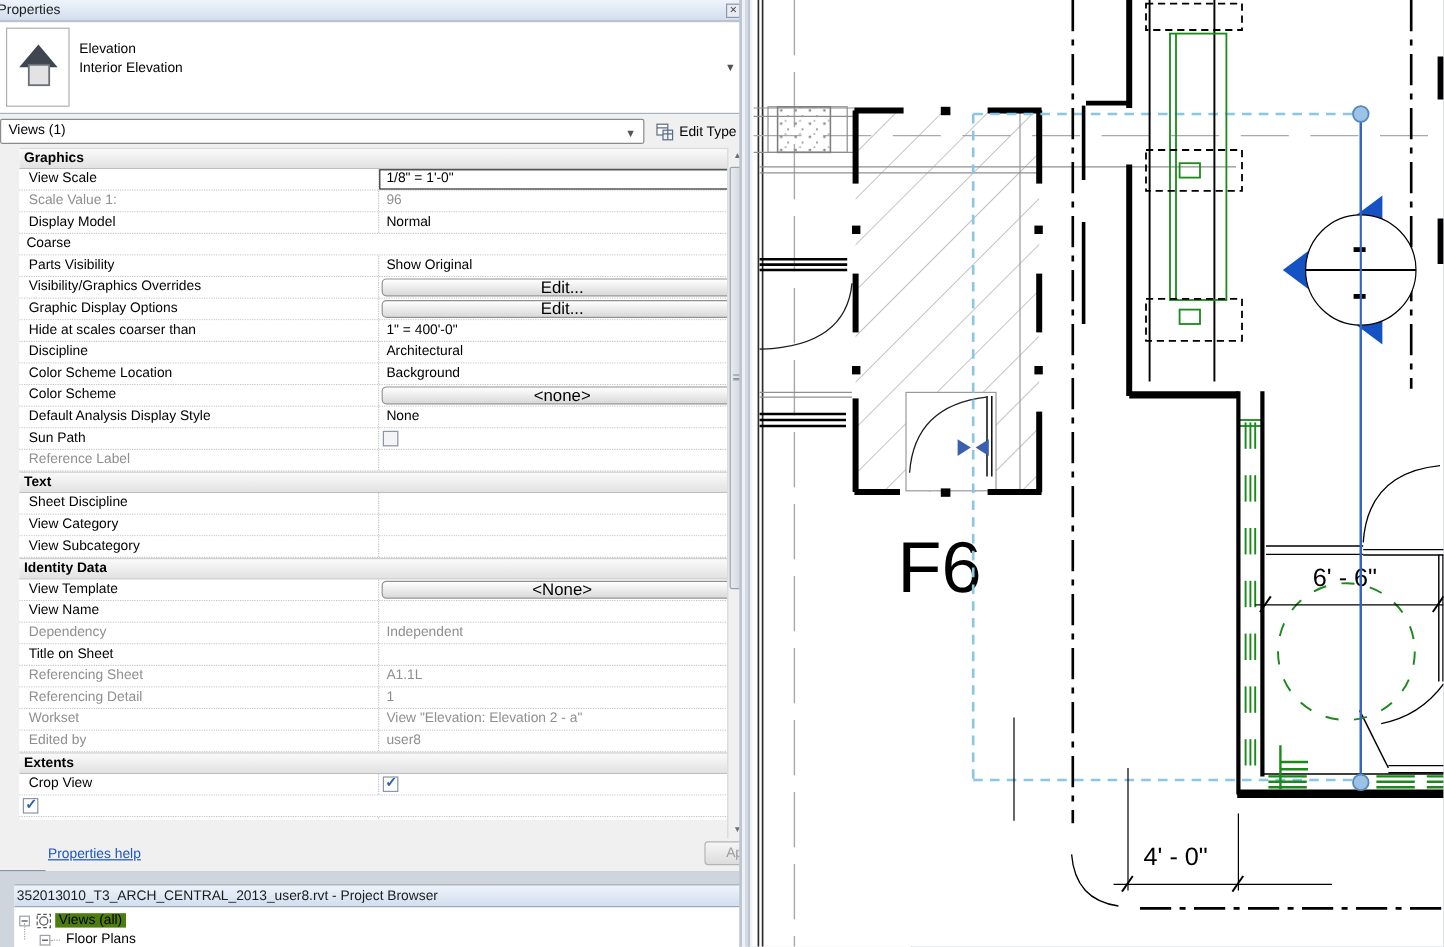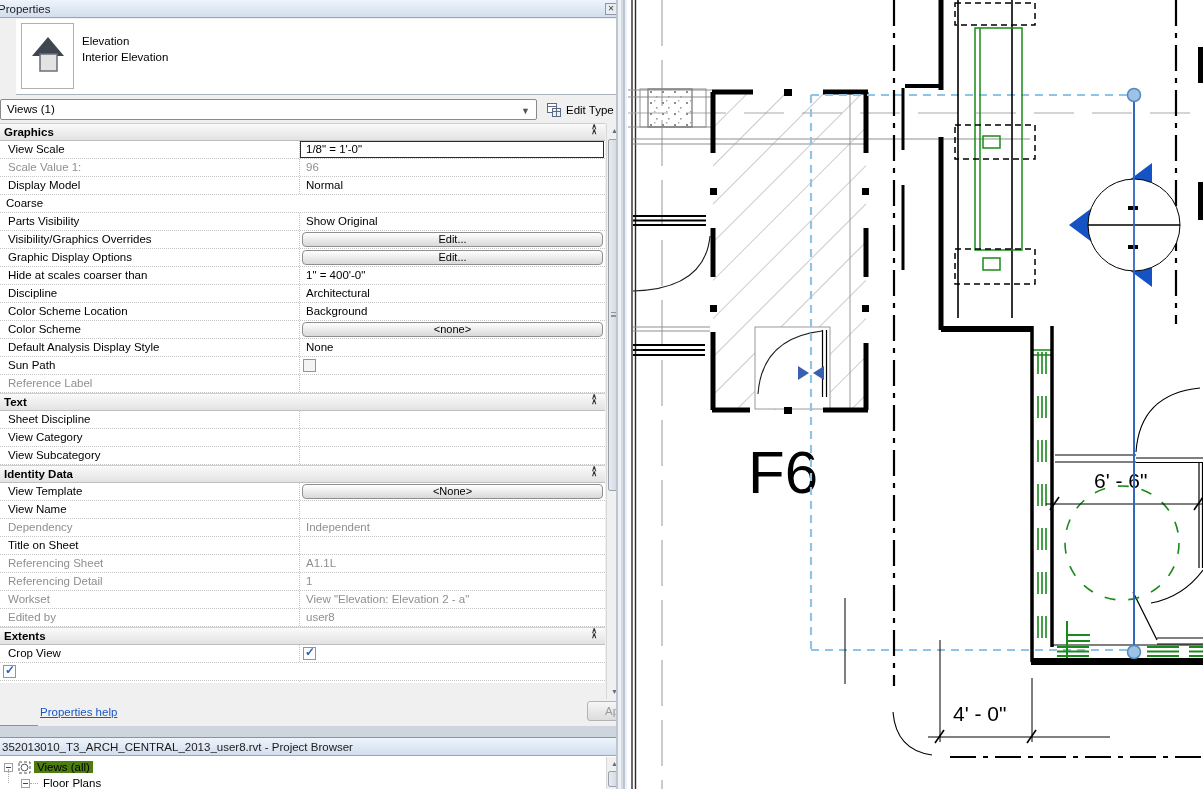--- a/index.html
+++ b/index.html
@@ -9,46 +9,46 @@
 
   
   #props-panel { left:0; top:0; width:622px; height:726px; background:#f0f0f0;
     border-right:1px solid #8a93a3; border-bottom:1px solid #8a93a3; }
   .titlebar { height:18px; background:linear-gradient(#eef4fb,#d2deee);
     border-bottom:1px solid #9aa7bb; display:flex; align-items:center; padding-left:2px; }
   .titlebar .tlabel { font-size:11.5px; color:#1c1c1c; margin-left:-4px; }
   .closebox { position:absolute; right:4px; top:3px; width:12px; height:12px;
     border:1px solid #8d97a8; background:#e9edf3; color:#444; font-size:8px; line-height:10px;
     text-align:center; }
-  #type-selector { left:16px; top:19px; width:621px; height:76px; background:#fff;
+  #type-selector { left:0; top:19px; width:621px; height:76px; background:#fff;
     border-bottom:1px solid #aab2bf; }
   #type-icon-box { left:5px; top:4px; width:53px; height:66px; background:#fff; border:1px solid #b0b0b0; }
   #type-labels { left:66px; top:14px; line-height:16px; }
   .combo-arrow { color:#555; font-size:9px; }
   #selector-row { left:0; top:96px; width:622px; height:26px; background:#f0f0f0; display:flex; align-items:center; }
   #views-combo { position:absolute; left:0px; top:3px; width:537px; height:21px; background:#fff;
     border:1px solid #8a8a8a; border-radius:2px; padding:3px 6px; }
   #views-combo .combo-arrow { position:absolute; right:6px; top:6px; }
   #edit-type-btn { position:absolute; left:543px; top:3px; height:21px; display:flex; align-items:center; gap:4px; padding:0 3px; }
 
   
-  #prop-grid { left:0; top:123px; width:605px; height:560px; background:#fff; overflow:hidden; }
+  #prop-grid { left:16px; top:123px; width:605px; height:560px; background:#fff; overflow:hidden; }
   .sec-header { height:18px; background:linear-gradient(#fafafa,#e2e2e2);
     border-top:1px solid #cfcfcf; border-bottom:1px solid #bfbfbf;
     font-weight:bold; padding:2px 4px; position:relative; }
   .sec-chev { position:absolute; right:8px; top:0px; font-size:8px; line-height:5px;
     letter-spacing:0; color:#333; text-align:center; }
   .prow { height:18px; display:flex; border-bottom:1px dotted #c4c4c4; background:#fff; position:relative; }
   .plabel { width:300px; padding:2px 0 0 8px; border-right:1px dotted #c4c4c4;
     white-space:nowrap; overflow:hidden; }
   .pvalue { flex:1; padding:2px 0 0 6px; white-space:nowrap; position:relative; }
   .grayed { color:#8f8f8f; }
   .cell-btn { position:absolute; left:2px; top:1px; right:2px; height:15px;
     background:linear-gradient(#ffffff,#d9d9d9); border:1px solid #8f8f8f; border-radius:4px;
-    font-size:11px; text-align:center; line-height:13px; }
+    font-size:14px; text-align:center; line-height:13px; }
   .focus-box { position:absolute; left:0px; top:0px; right:1px; height:17px;
     border:1.5px solid #2b2b2b; background:#fff; padding:1px 0 0 5px; }
   .cbox { position:absolute; left:3px; top:2px; width:13px; height:13px; background:#fdfdfd;
     border:1px solid #8a97a6; }
   .cbox .chk { position:absolute; left:1px; top:-3px; color:#2a62b8; font-size:12px; font-weight:bold; }
   .cbox.off { background:#f3f4f5; }
 
   #prop-footer { left:0; top:699px; width:621px; height:27px; background:#f0f0f0;margin-left:38px; }
   #props-help { position:absolute; left:2px; top:7px; color:#1a56c4; text-decoration:underline; }
   #apply-btn { position:absolute; left:549px; top:2px; width:65px; height:20px;
@@ -59,21 +59,21 @@
   .vscroll { position:absolute; width:15px; background:#f0f0f0; border-left:1px solid #d8d8d8; }
   .sb-btn { position:absolute; left:1px; width:13px; height:13px; color:#6a6f77; font-size:7px;
     text-align:center; line-height:13px; background:#f0f0f0; }
   .sb-thumb { position:absolute; left:1px; width:13px; background:linear-gradient(90deg,#e8eaed,#cdd3da);
     border:1px solid #98a2ae; border-radius:2px; }
   .sb-grip { position:absolute; left:2px; width:7px; top:50%; height:5px; margin-top:-3px;
     border-top:1px solid #8b95a1; border-bottom:1px solid #8b95a1; }
   .sb-grip::after { content:""; position:absolute; left:0; right:0; top:2px; border-top:1px solid #8b95a1; }
 
   
-  #pb-panel { left:0; top:737px; width:748px; height:52px; background:#fff;
+  #pb-panel { left:12px; top:737px; width:748px; height:52px; background:#fff;
     border-right:1px solid #8a93a3; border-top:1px solid #8a93a3; }
   .tree-row { position:absolute; height:16px; display:flex; align-items:center; }
   .expander { width:9px; height:9px; border:1px solid #9aa0a8; background:#fff; position:relative; }
   .expander::after { content:""; position:absolute; left:1px; right:1px; top:3px; border-top:1px solid #444; }
   .tree-label { padding:0 3px; }
   .tree-label.selected { background:#4d7c0f; }
   .dotted-v { position:absolute; border-left:1px dotted #a8a8a8; }
 
   
   #splitter { left:616px; top:0; width:15px; height:789px;

